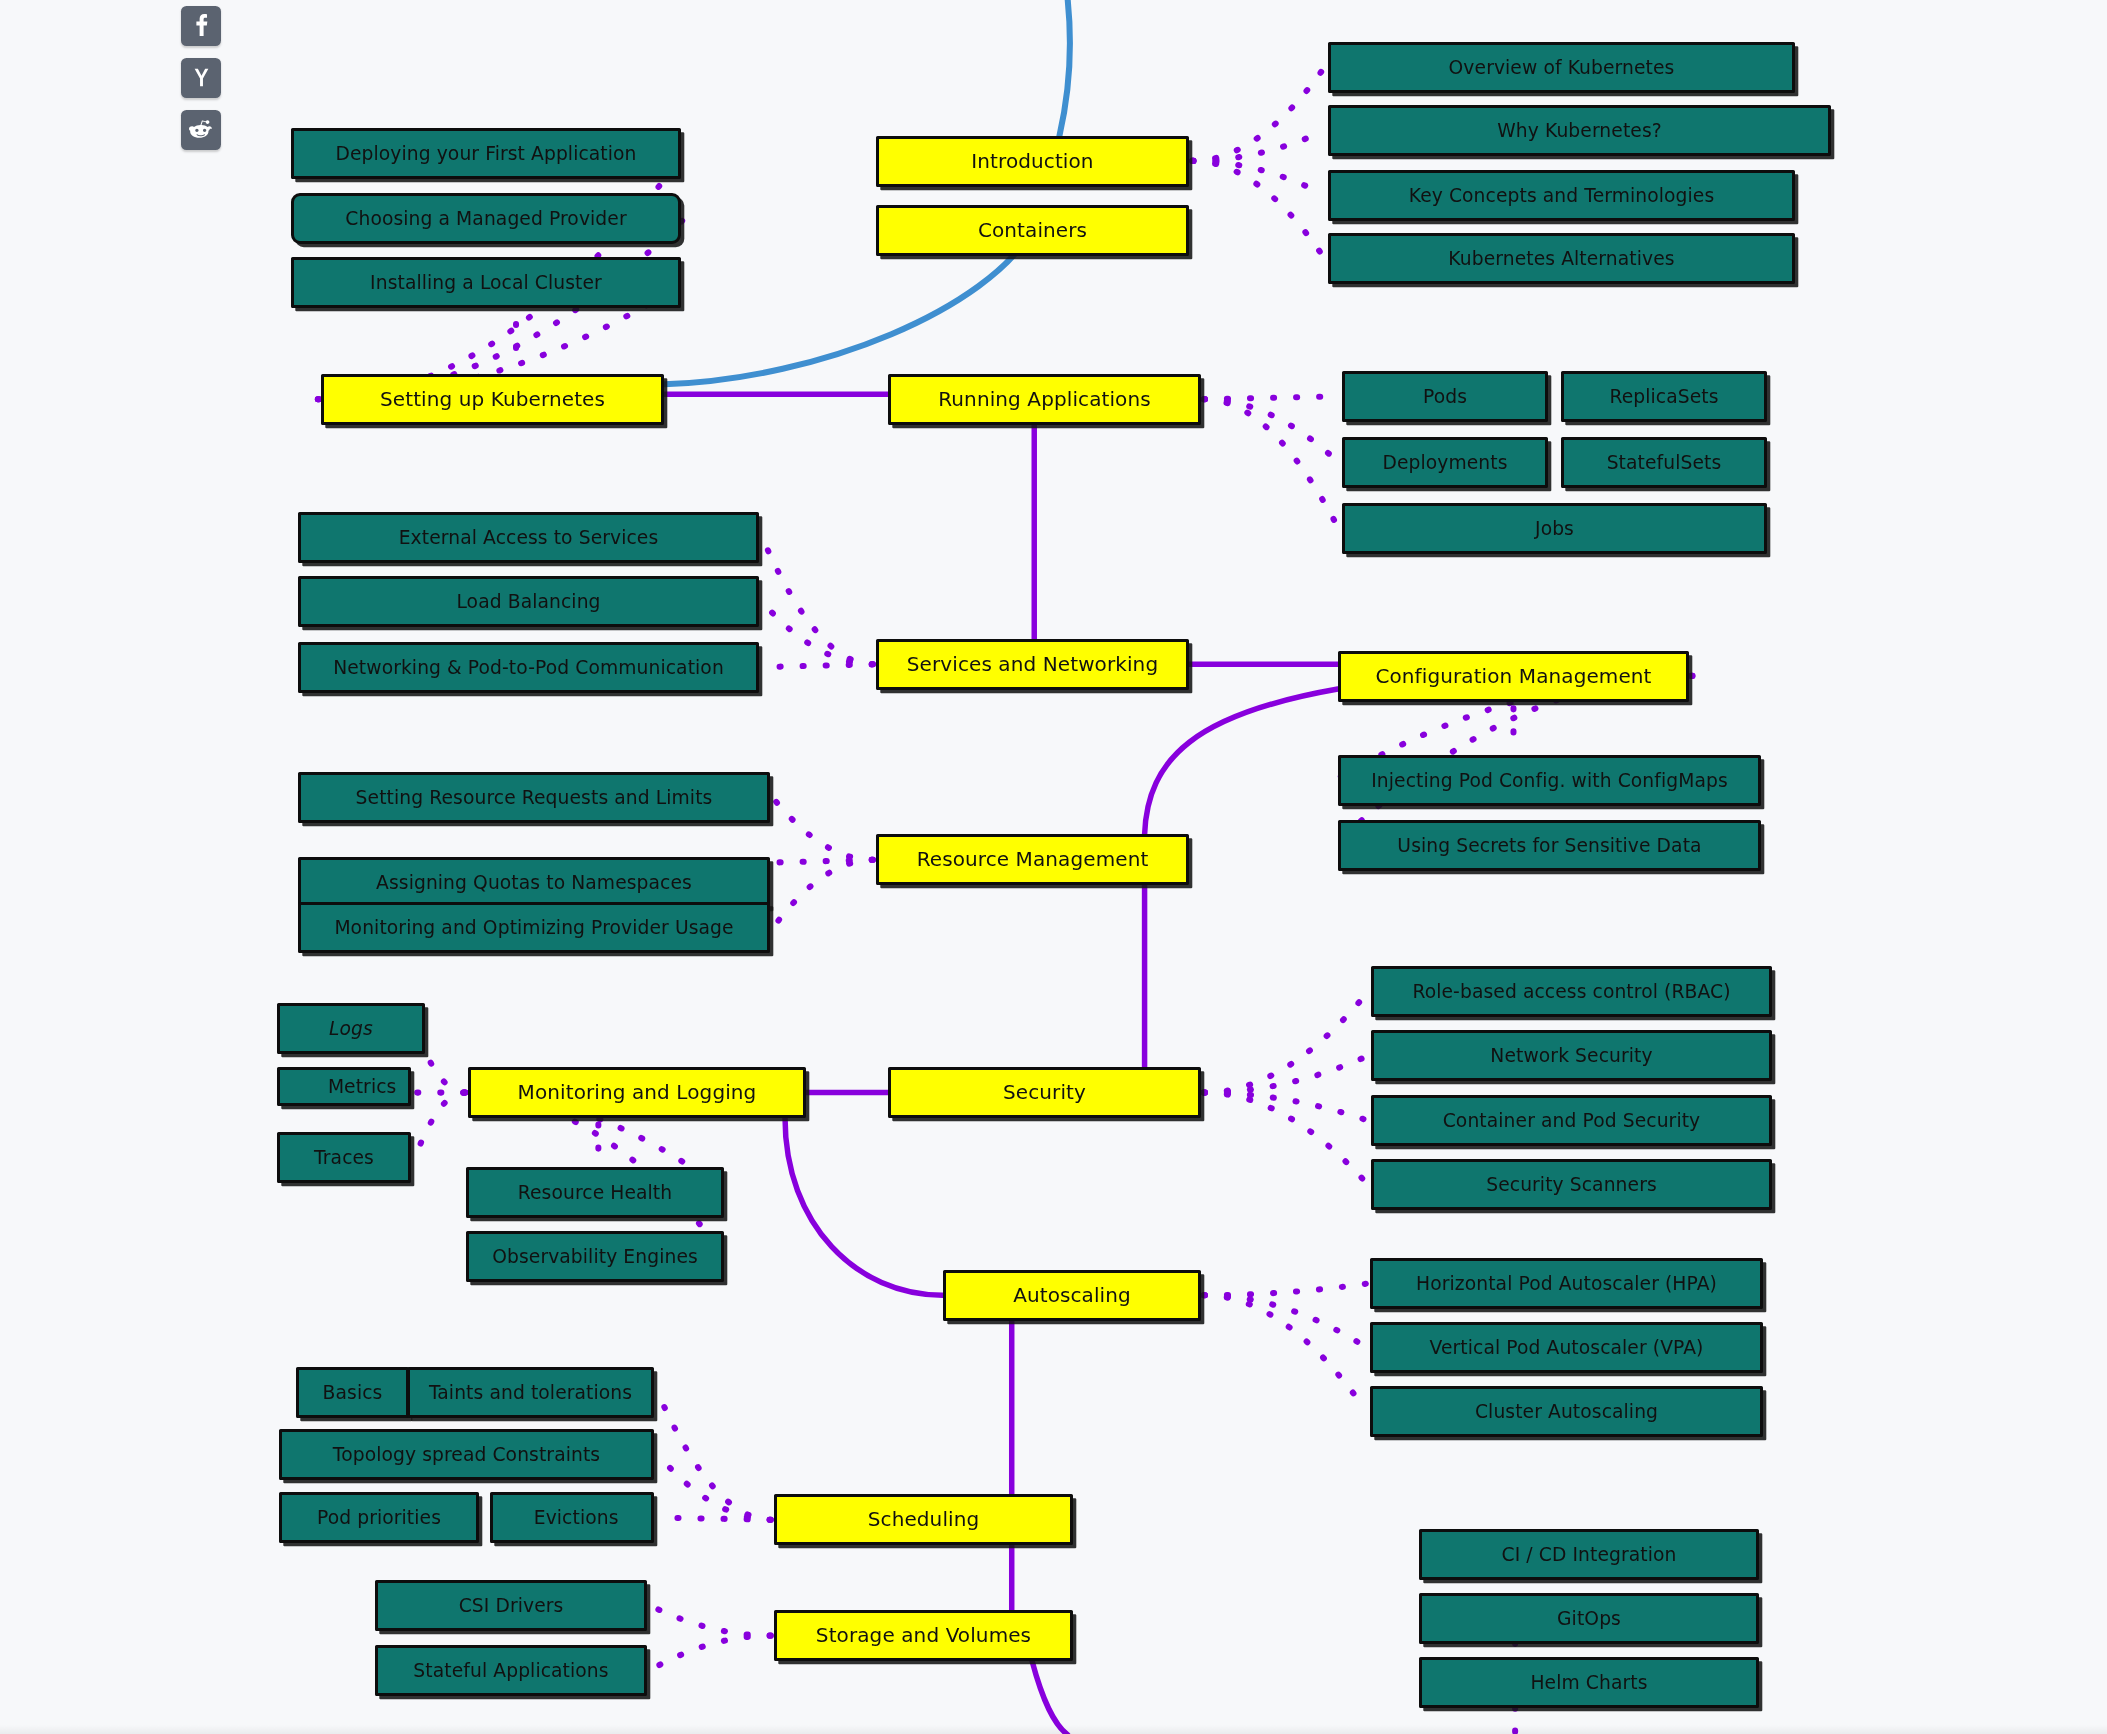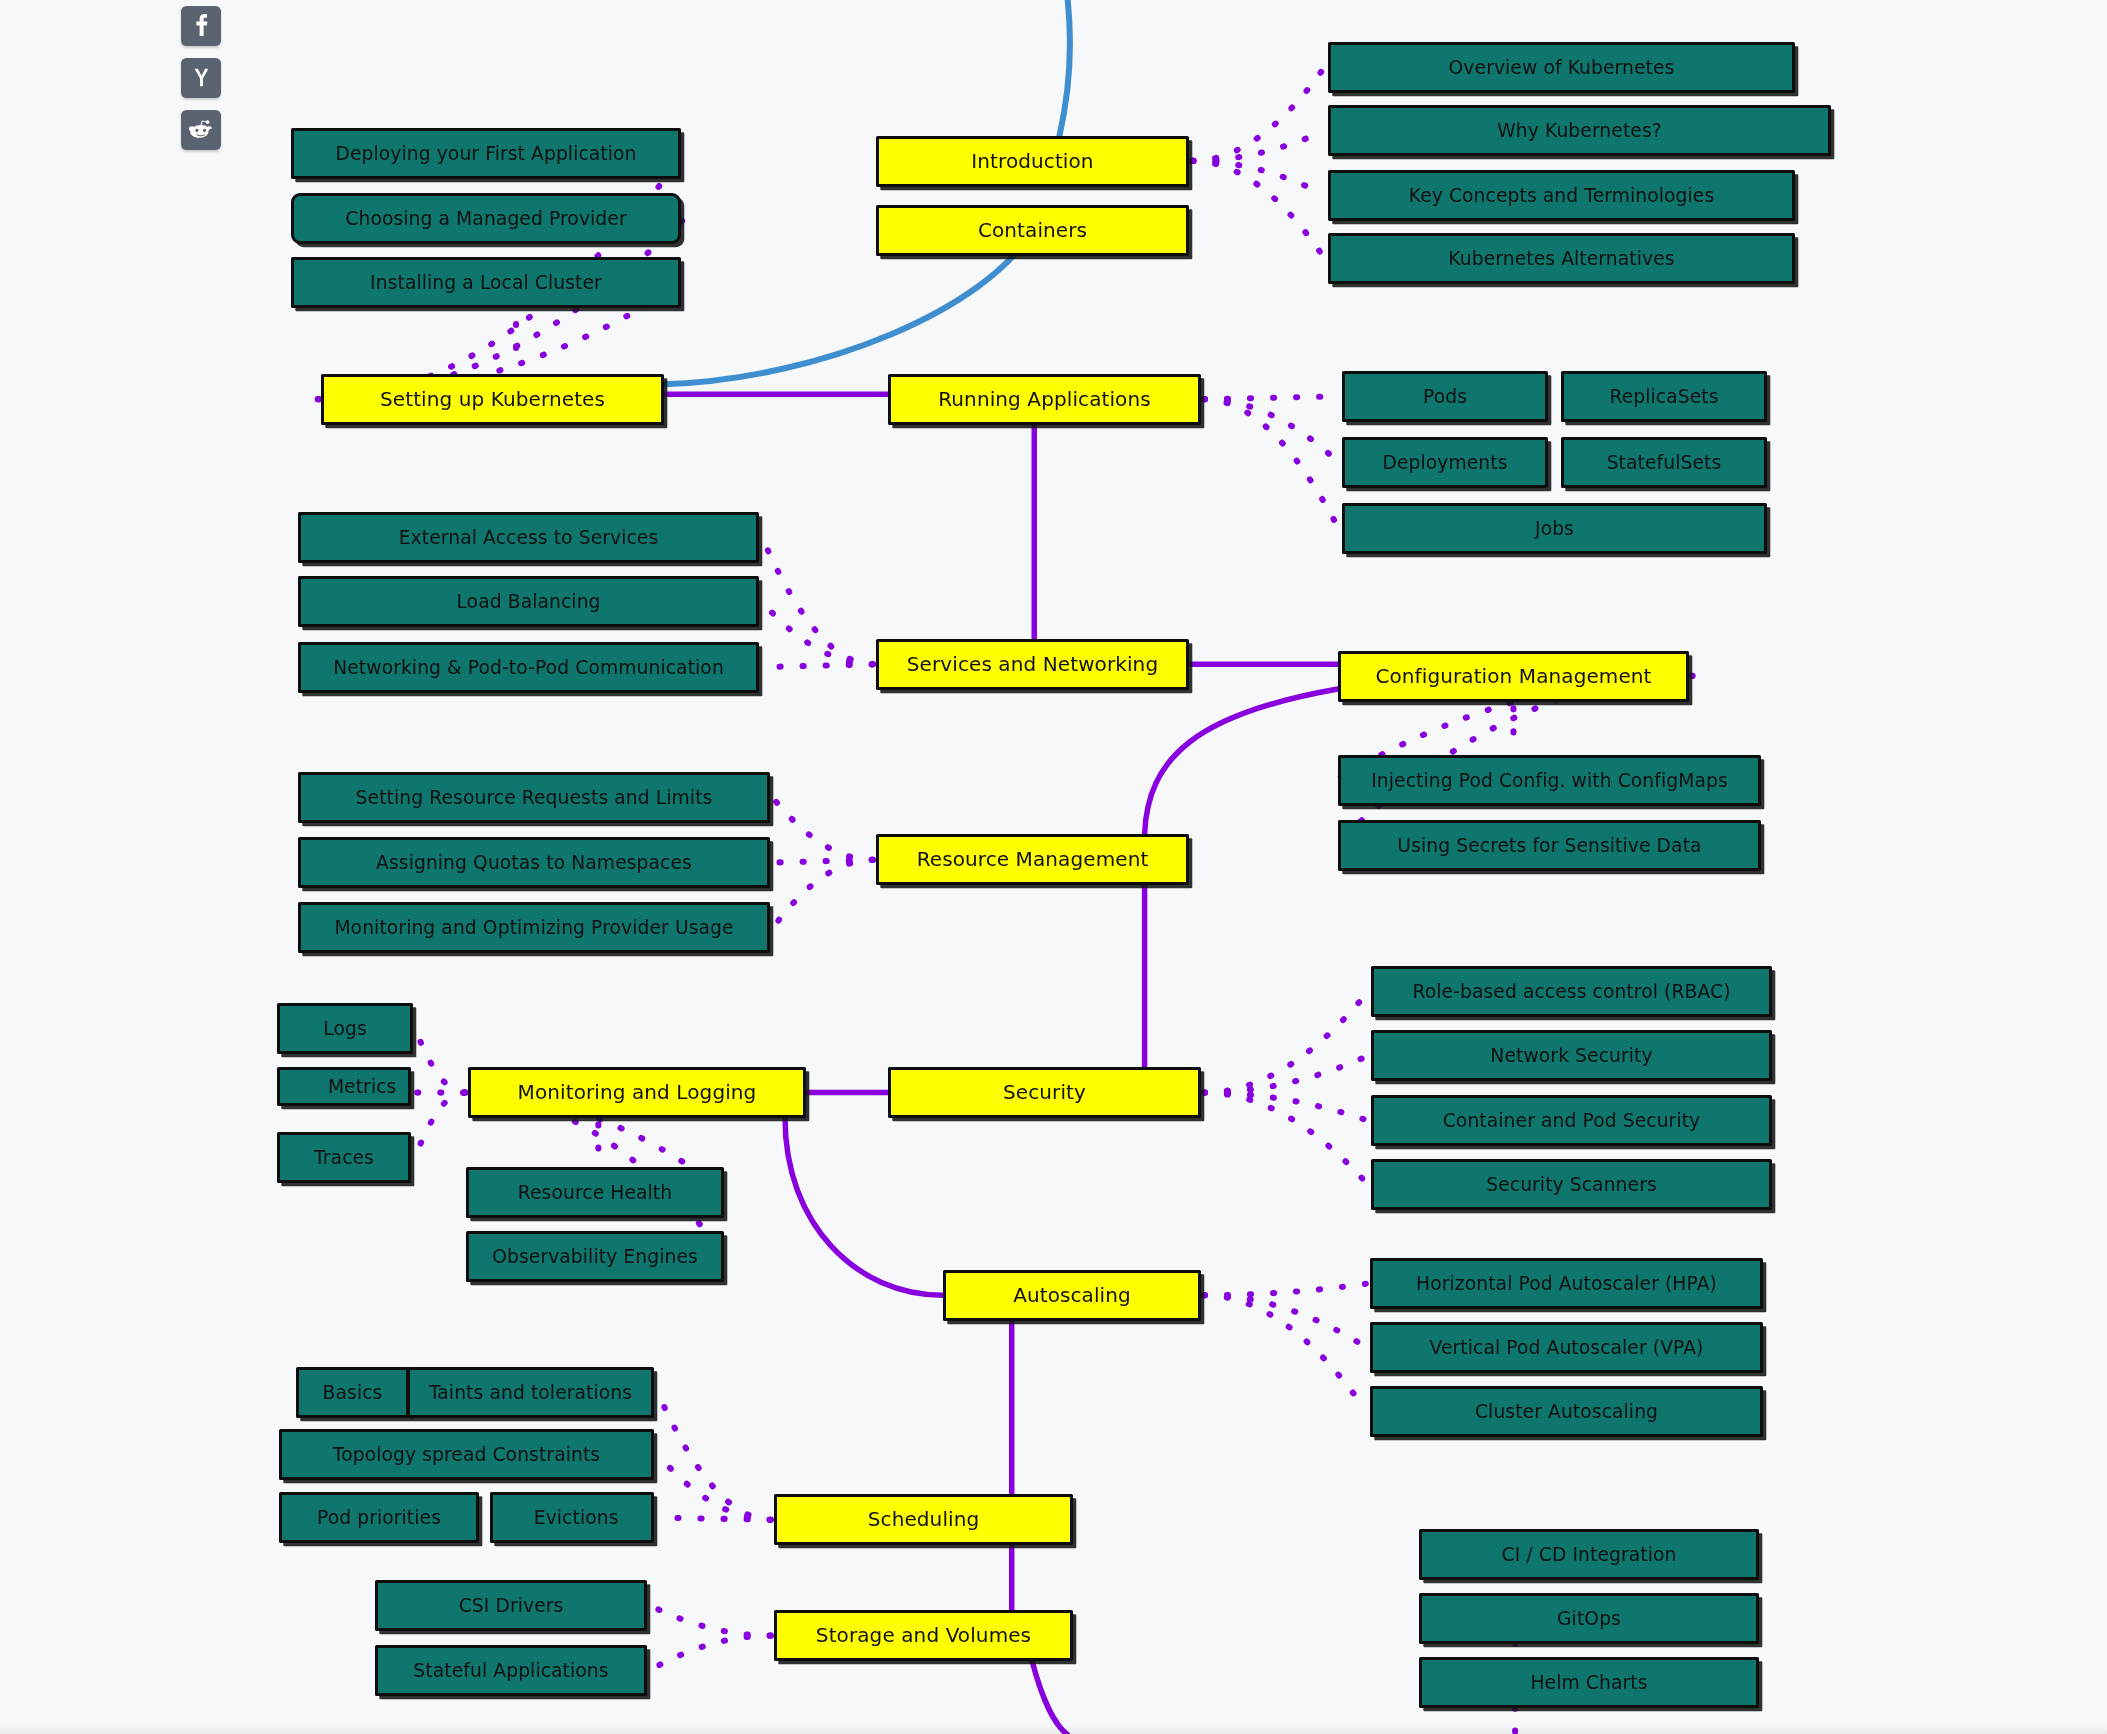--- a/index.html
+++ b/index.html
@@ -178,30 +178,30 @@
       </div>
       <div class="node leaf" style="left: 1338px; top: 755px; width: 423px; height: 51px;">
         <span>Injecting Pod Config. with ConfigMaps</span>
       </div>
       <div class="node leaf" style="left: 1338px; top: 820px; width: 423px; height: 51px;">
         <span>Using Secrets for Sensitive Data</span>
       </div>
       <div class="node leaf" style="left: 298px; top: 772px; width: 472px; height: 51px;">
         <span>Setting Resource Requests and Limits</span>
       </div>
-      <div class="node leaf" style="left: 298px; top: 837px; width: 472px; height: 51px;">
+      <div class="node leaf" style="left: 298px; top: 857px; width: 472px; height: 51px;">
         <span>Assigning Quotas to Namespaces</span>
       </div>
       <div class="node leaf" style="left: 298px; top: 902px; width: 472px; height: 51px;">
         <span>Monitoring and Optimizing Provider Usage</span>
       </div>
       <div class="node main" style="left: 876px; top: 834px; width: 313px; height: 51px;">
         <span>Resource Management</span>
       </div>
-      <div class="node leaf" style="left: 277px; top: 1003px; width: 136px; height: 51px;">
+      <div class="node leaf" style="left: 277px; top: 1003px; width: 148px; height: 51px; font-style: italic;">
         <span>Logs</span>
       </div>
       <div class="node leaf" style="left: 277px; top: 1067px; width: 134px; height: 39px; padding-left: 44px;">
         <span>Metrics</span>
       </div>
       <div class="node leaf" style="left: 277px; top: 1132px; width: 134px; height: 51px;">
         <span>Traces</span>
       </div>
       <div class="node main" style="left: 468px; top: 1067px; width: 338px; height: 51px;">
         <span>Monitoring and Logging</span>

